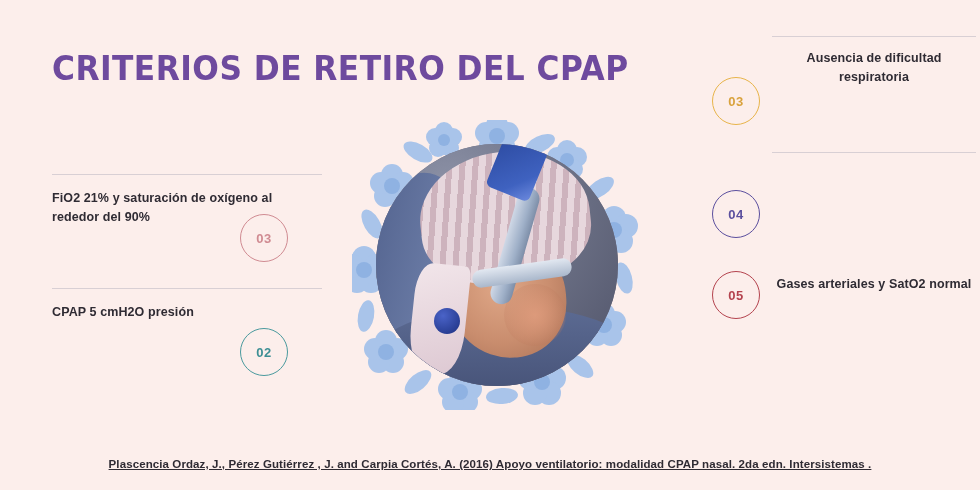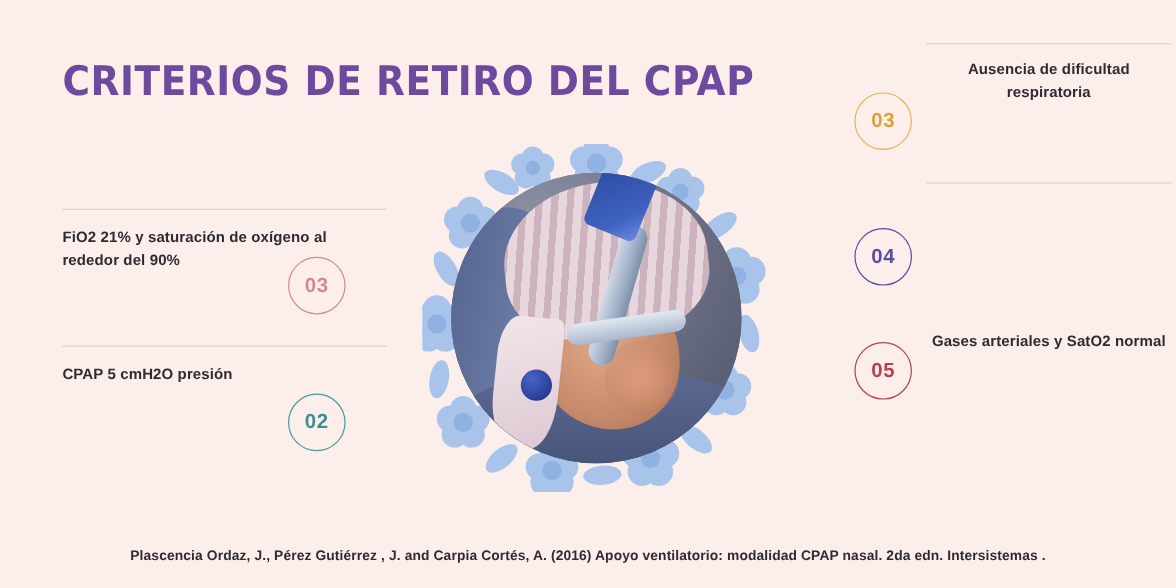--- a/index.html
+++ b/index.html
@@ -50,21 +50,21 @@
   }
   .circle {
     position: absolute;
     width: 46px;
     height: 46px;
     border-radius: 50%;
     border: 1.6px solid #000;
     display: flex;
     align-items: center;
     justify-content: center;
-    font-size: 17px;
+    font-size: 13px;
     font-weight: bold;
     letter-spacing: 0.5px;
     background: transparent;
   }
 
   #left-item-1 { left: 52px; top: 174px; }
   #circle-01 { left: 240px; top: 214px; border-color: #d08b92; color: #d08b92; }
 
   #left-item-2 { left: 52px; top: 288px; }
   #circle-02 { left: 240px; top: 328px; border-color: #4a9a9e; color: #3d8f94; }
@@ -89,21 +89,21 @@
     letter-spacing: 0.1px;
   }
 
   #right-item-3 { left: 772px; top: 36px; }
   #circle-03 { left: 712px; top: 77px; border-color: #e8b44a; color: #d9a23c; }
 
   #right-item-4 { left: 772px; top: 152px; }
   #circle-04 { left: 712px; top: 190px; border-color: #5b4f9e; color: #5b4f9e; }
 
   #right-item-5 { left: 772px; top: 275px; }
-  #circle-05 { left: 712px; top: 285px; border-color: #b4434e; color: #b4434e; }
+  #circle-05 { left: 712px; top: 271px; border-color: #b4434e; color: #b4434e; }
 
   
   #photo-wrap {
     position: absolute;
     left: 352px;
     top: 120px;
     width: 290px;
     height: 290px;
   }
   #flower-frame {
@@ -210,20 +210,21 @@
   #citation {
     position: absolute;
     left: 0;
     right: 0;
     top: 458px;
     text-align: center;
     font-size: 11.5px;
     font-weight: bold;
     color: #2f2b33;
     letter-spacing: 0.1px;
+    text-decoration: underline;
   }
 </style>
 </head>
 <body>
 
 <div id="slide-title">CRITERIOS DE RETIRO DEL CPAP</div>
 
 <div class="left-item" id="left-item-1">
   <div class="rule"></div>
   <div class="item-text">FiO2 21% y saturación de oxígeno al rededor del 90%</div>

